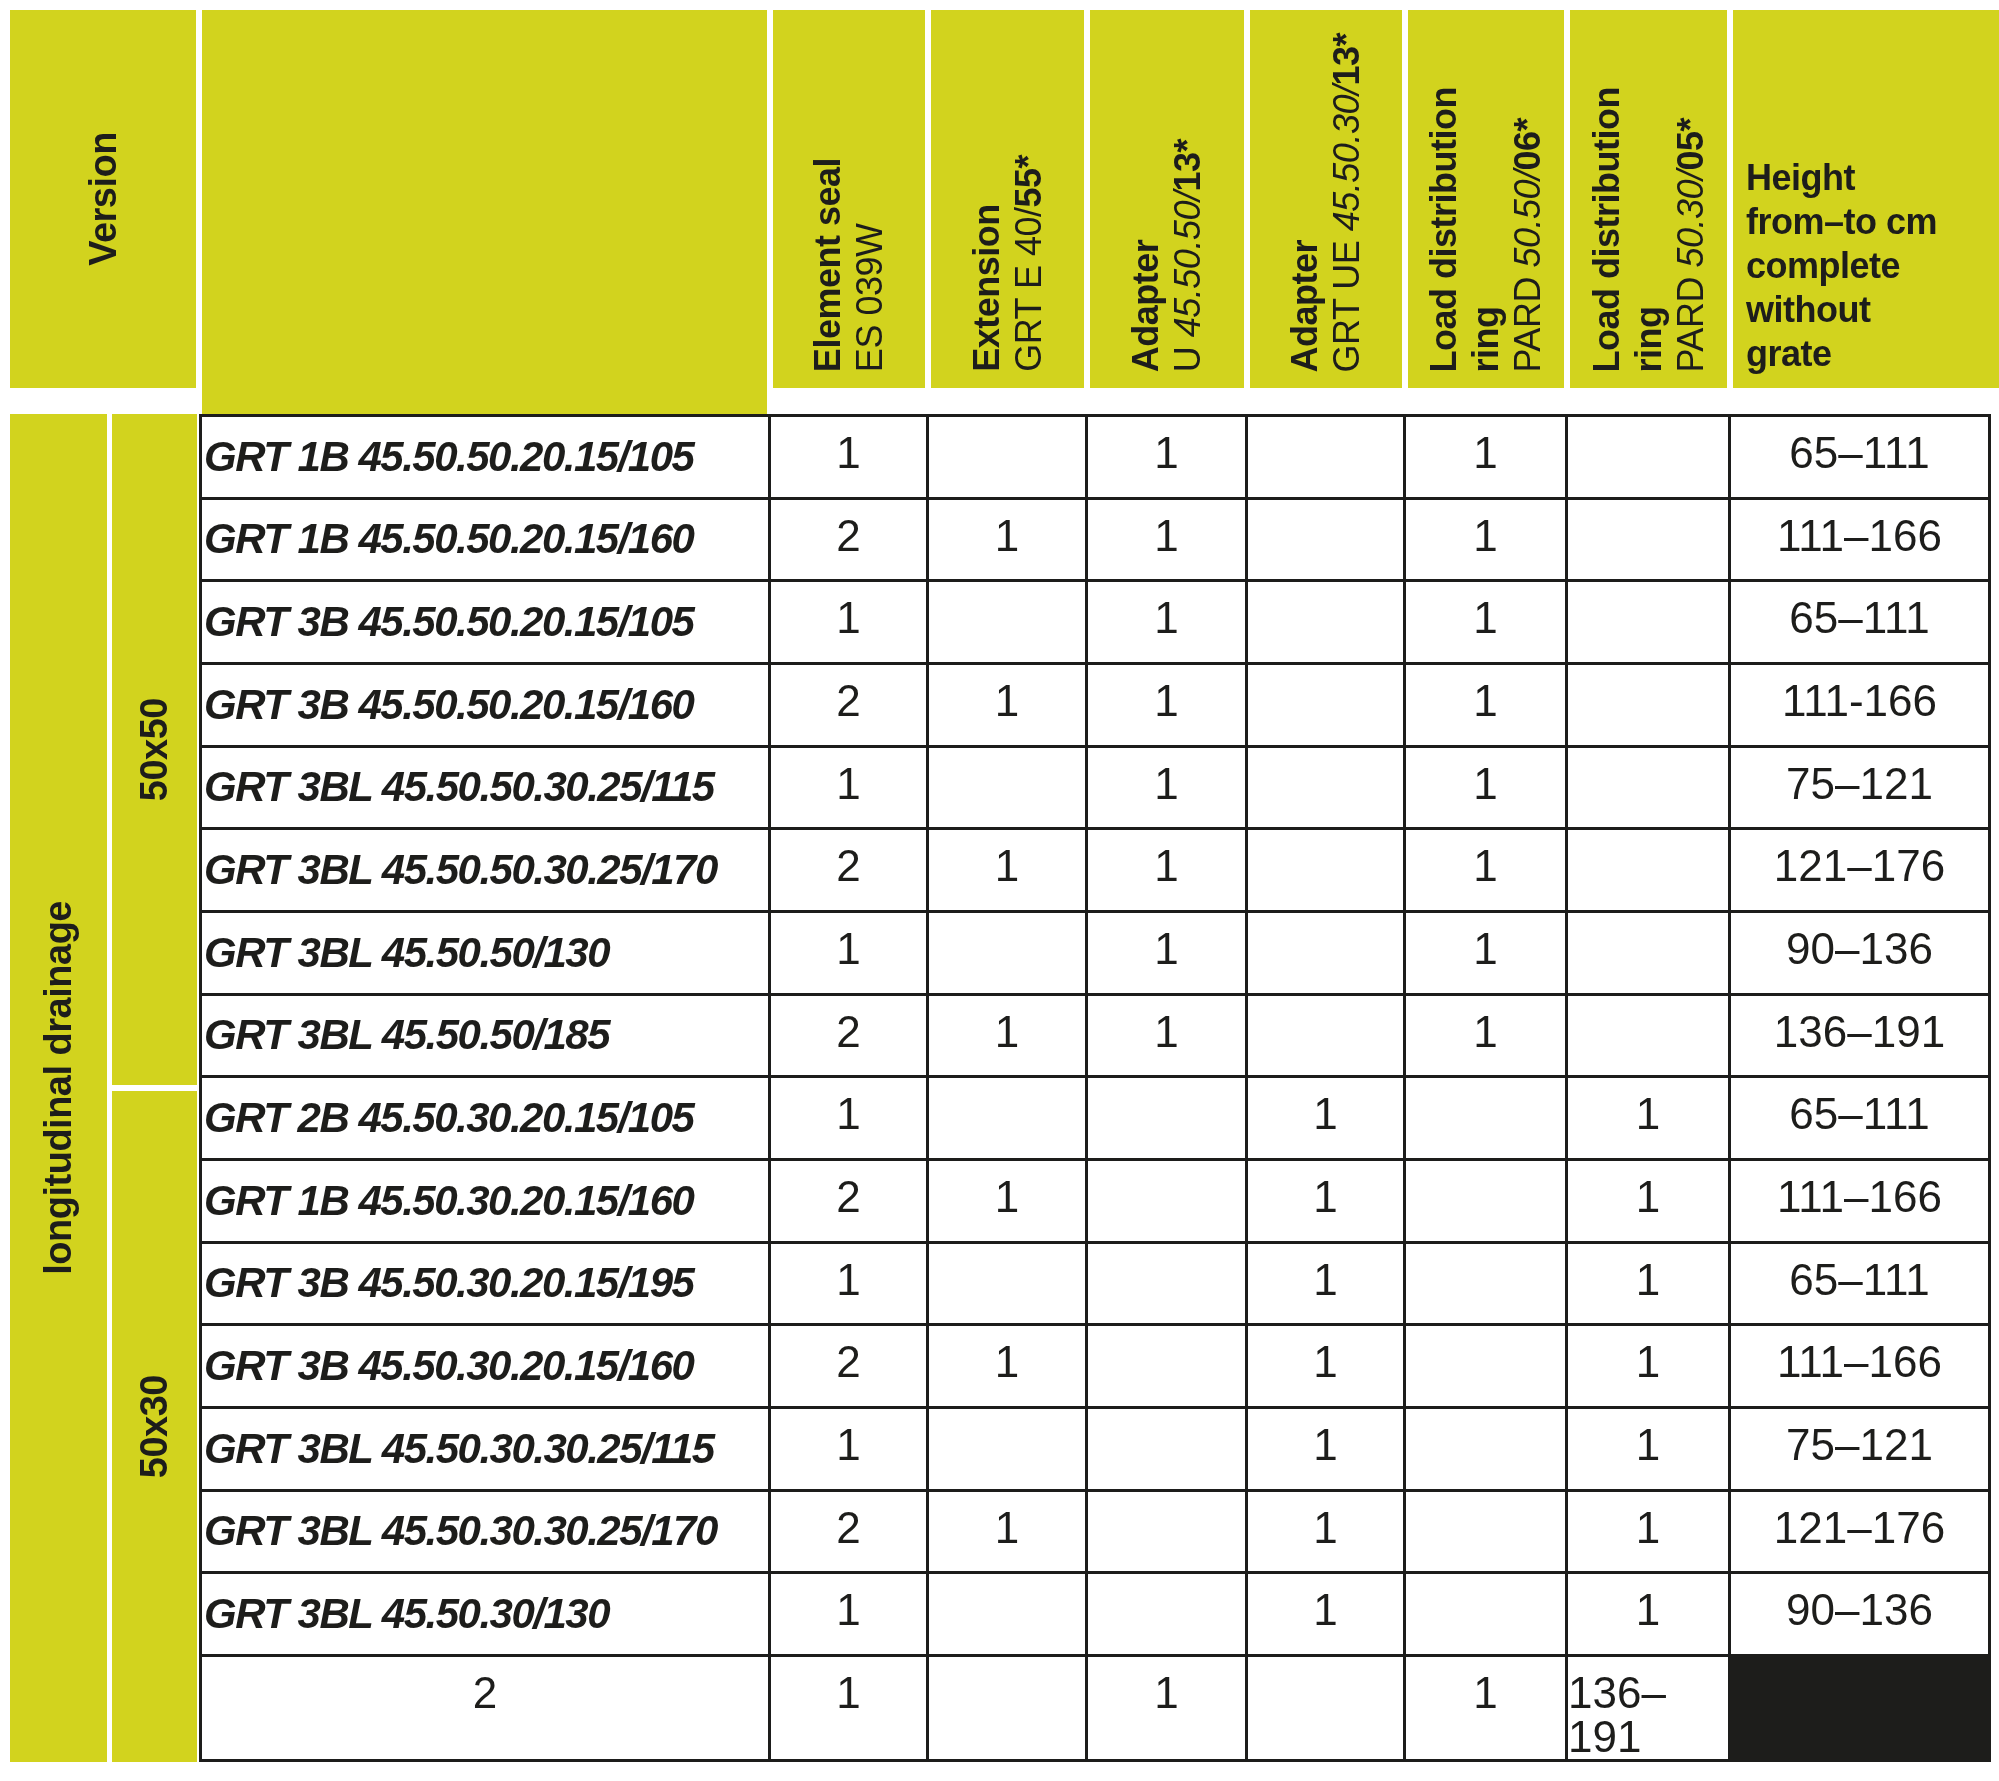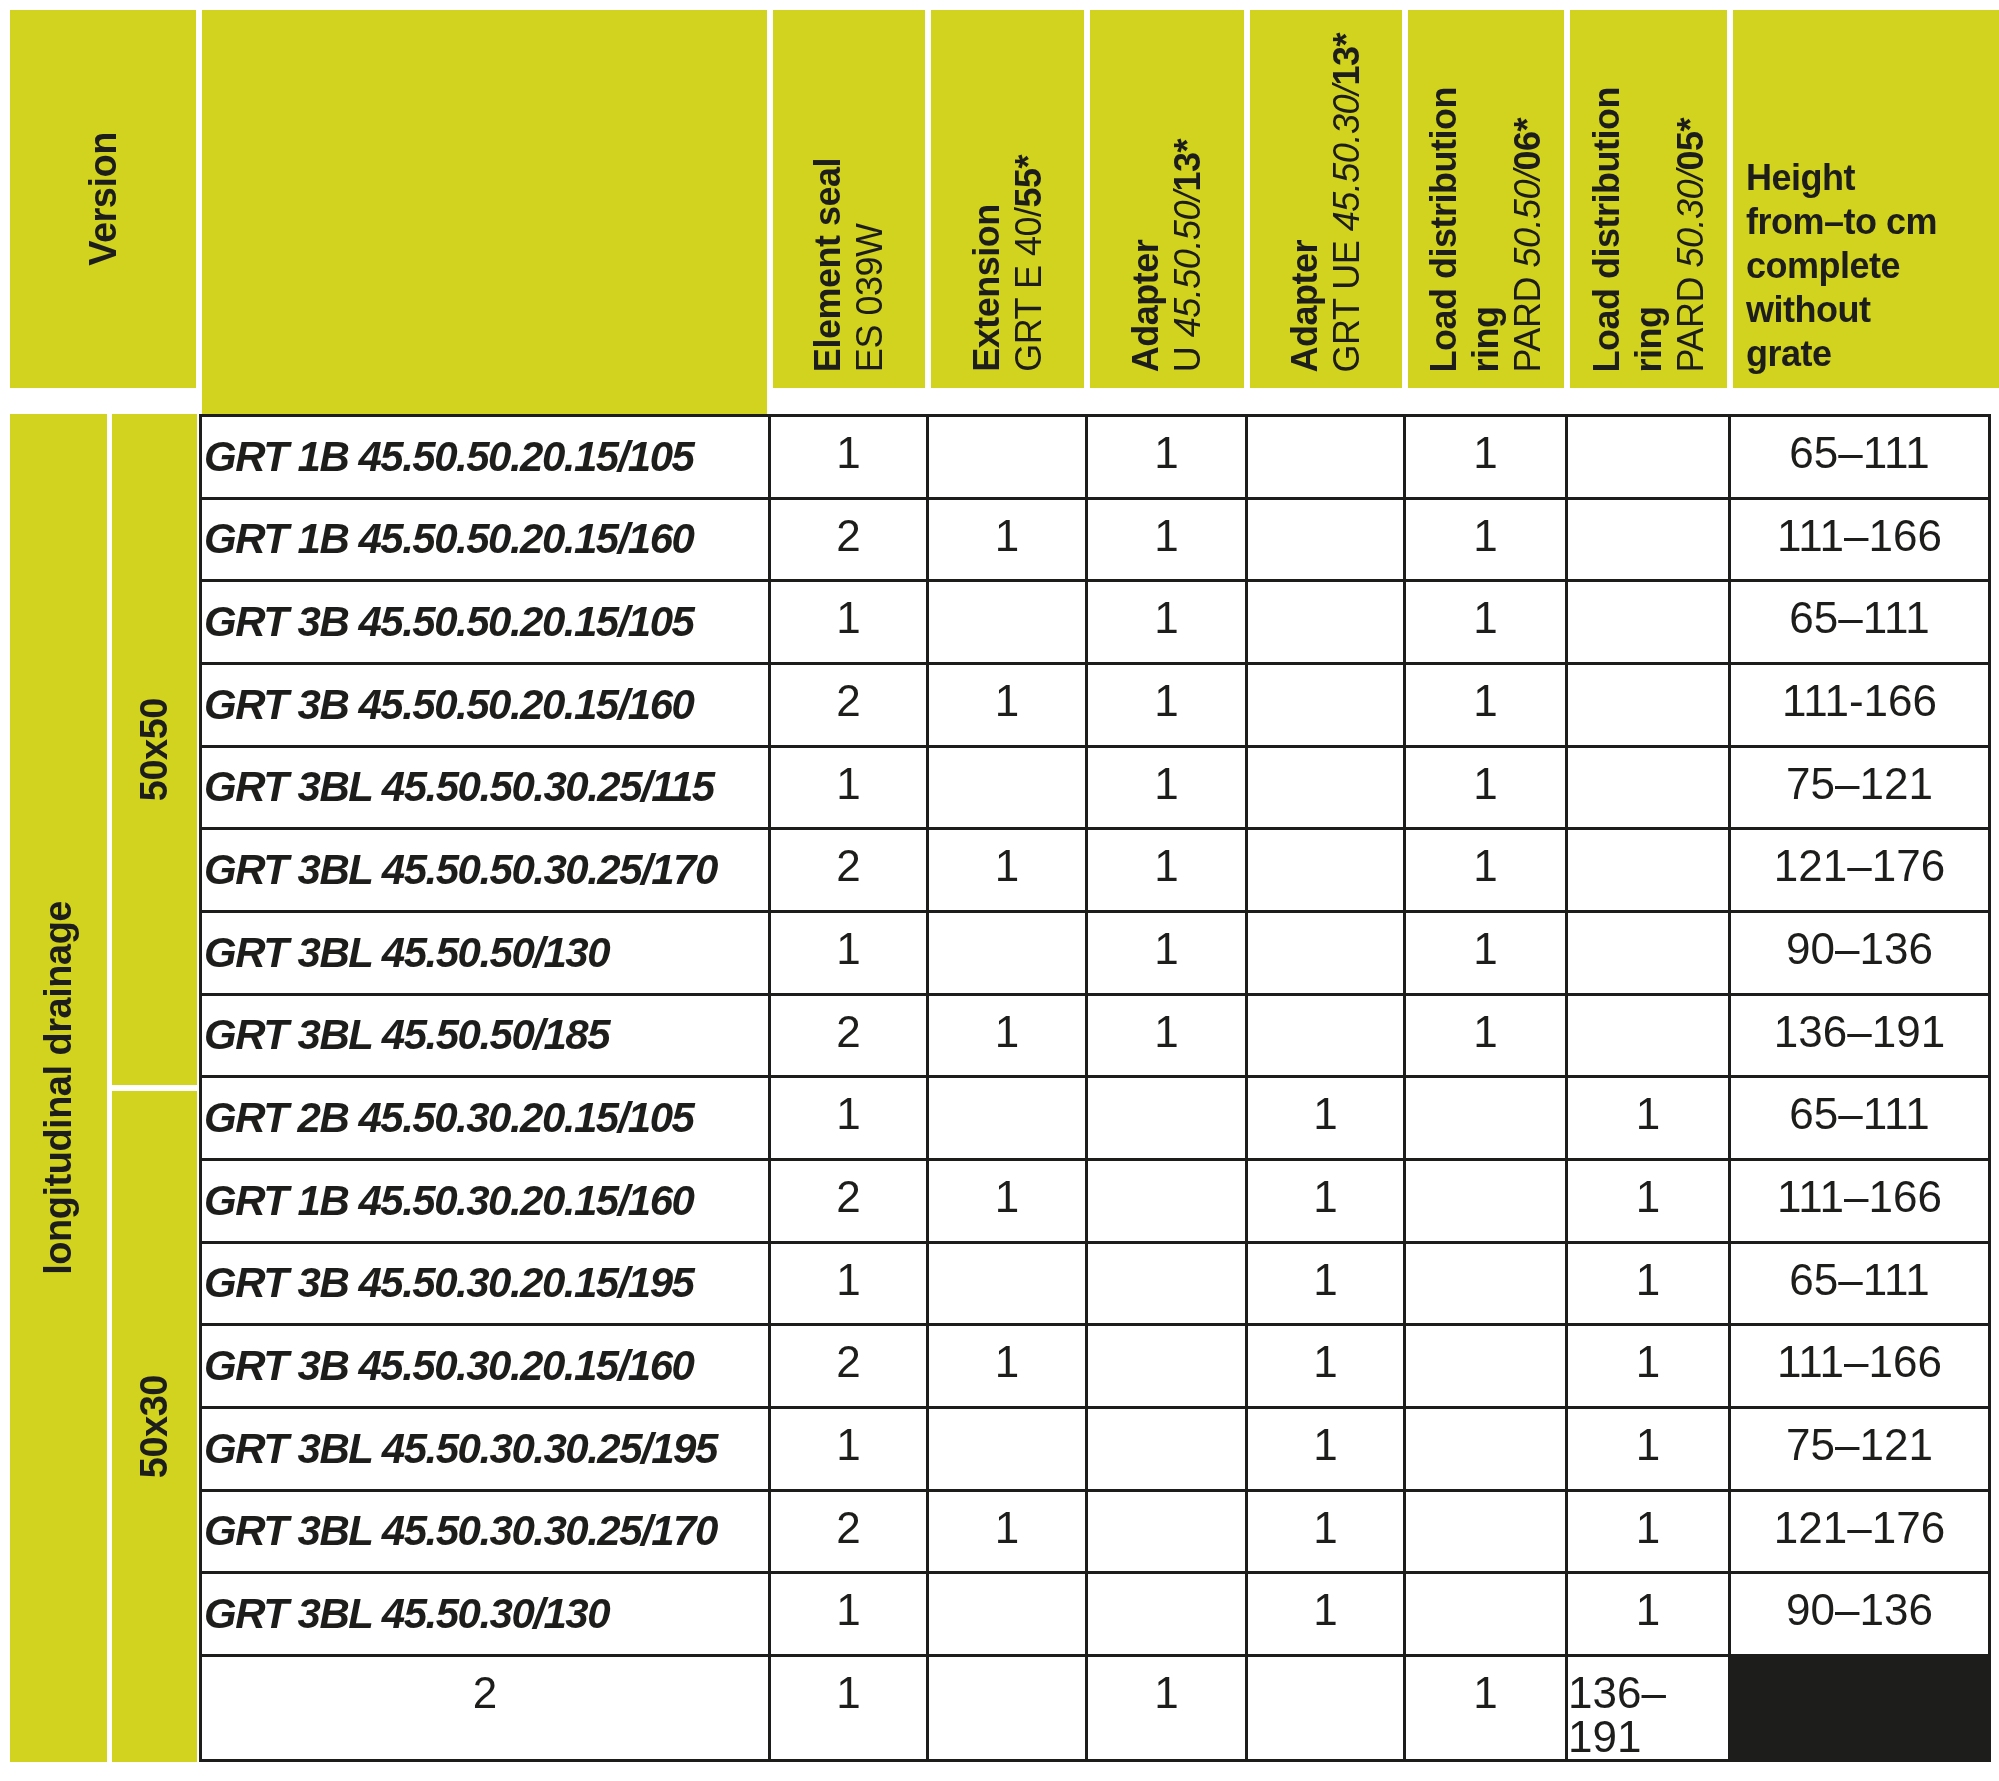--- a/index.html
+++ b/index.html
@@ -200,21 +200,21 @@
 
   <div class="cell base">GRT 3B 45.50.30.20.15/160</div>
   <div class="cell num">2</div>
   <div class="cell num">1</div>
   <div class="cell num"></div>
   <div class="cell num">1</div>
   <div class="cell num"></div>
   <div class="cell num">1</div>
   <div class="cell num">111–166</div>
 
-  <div class="cell base">GRT 3BL 45.50.30.30.25/195</div>
+  <div class="cell base">GRT 3BL 45.50.30.30.25/115</div>
   <div class="cell num">1</div>
   <div class="cell num"></div>
   <div class="cell num"></div>
   <div class="cell num">1</div>
   <div class="cell num"></div>
   <div class="cell num">1</div>
   <div class="cell num">75–121</div>
 
   <div class="cell base">GRT 3BL 45.50.30.30.25/170</div>
   <div class="cell num">2</div>

